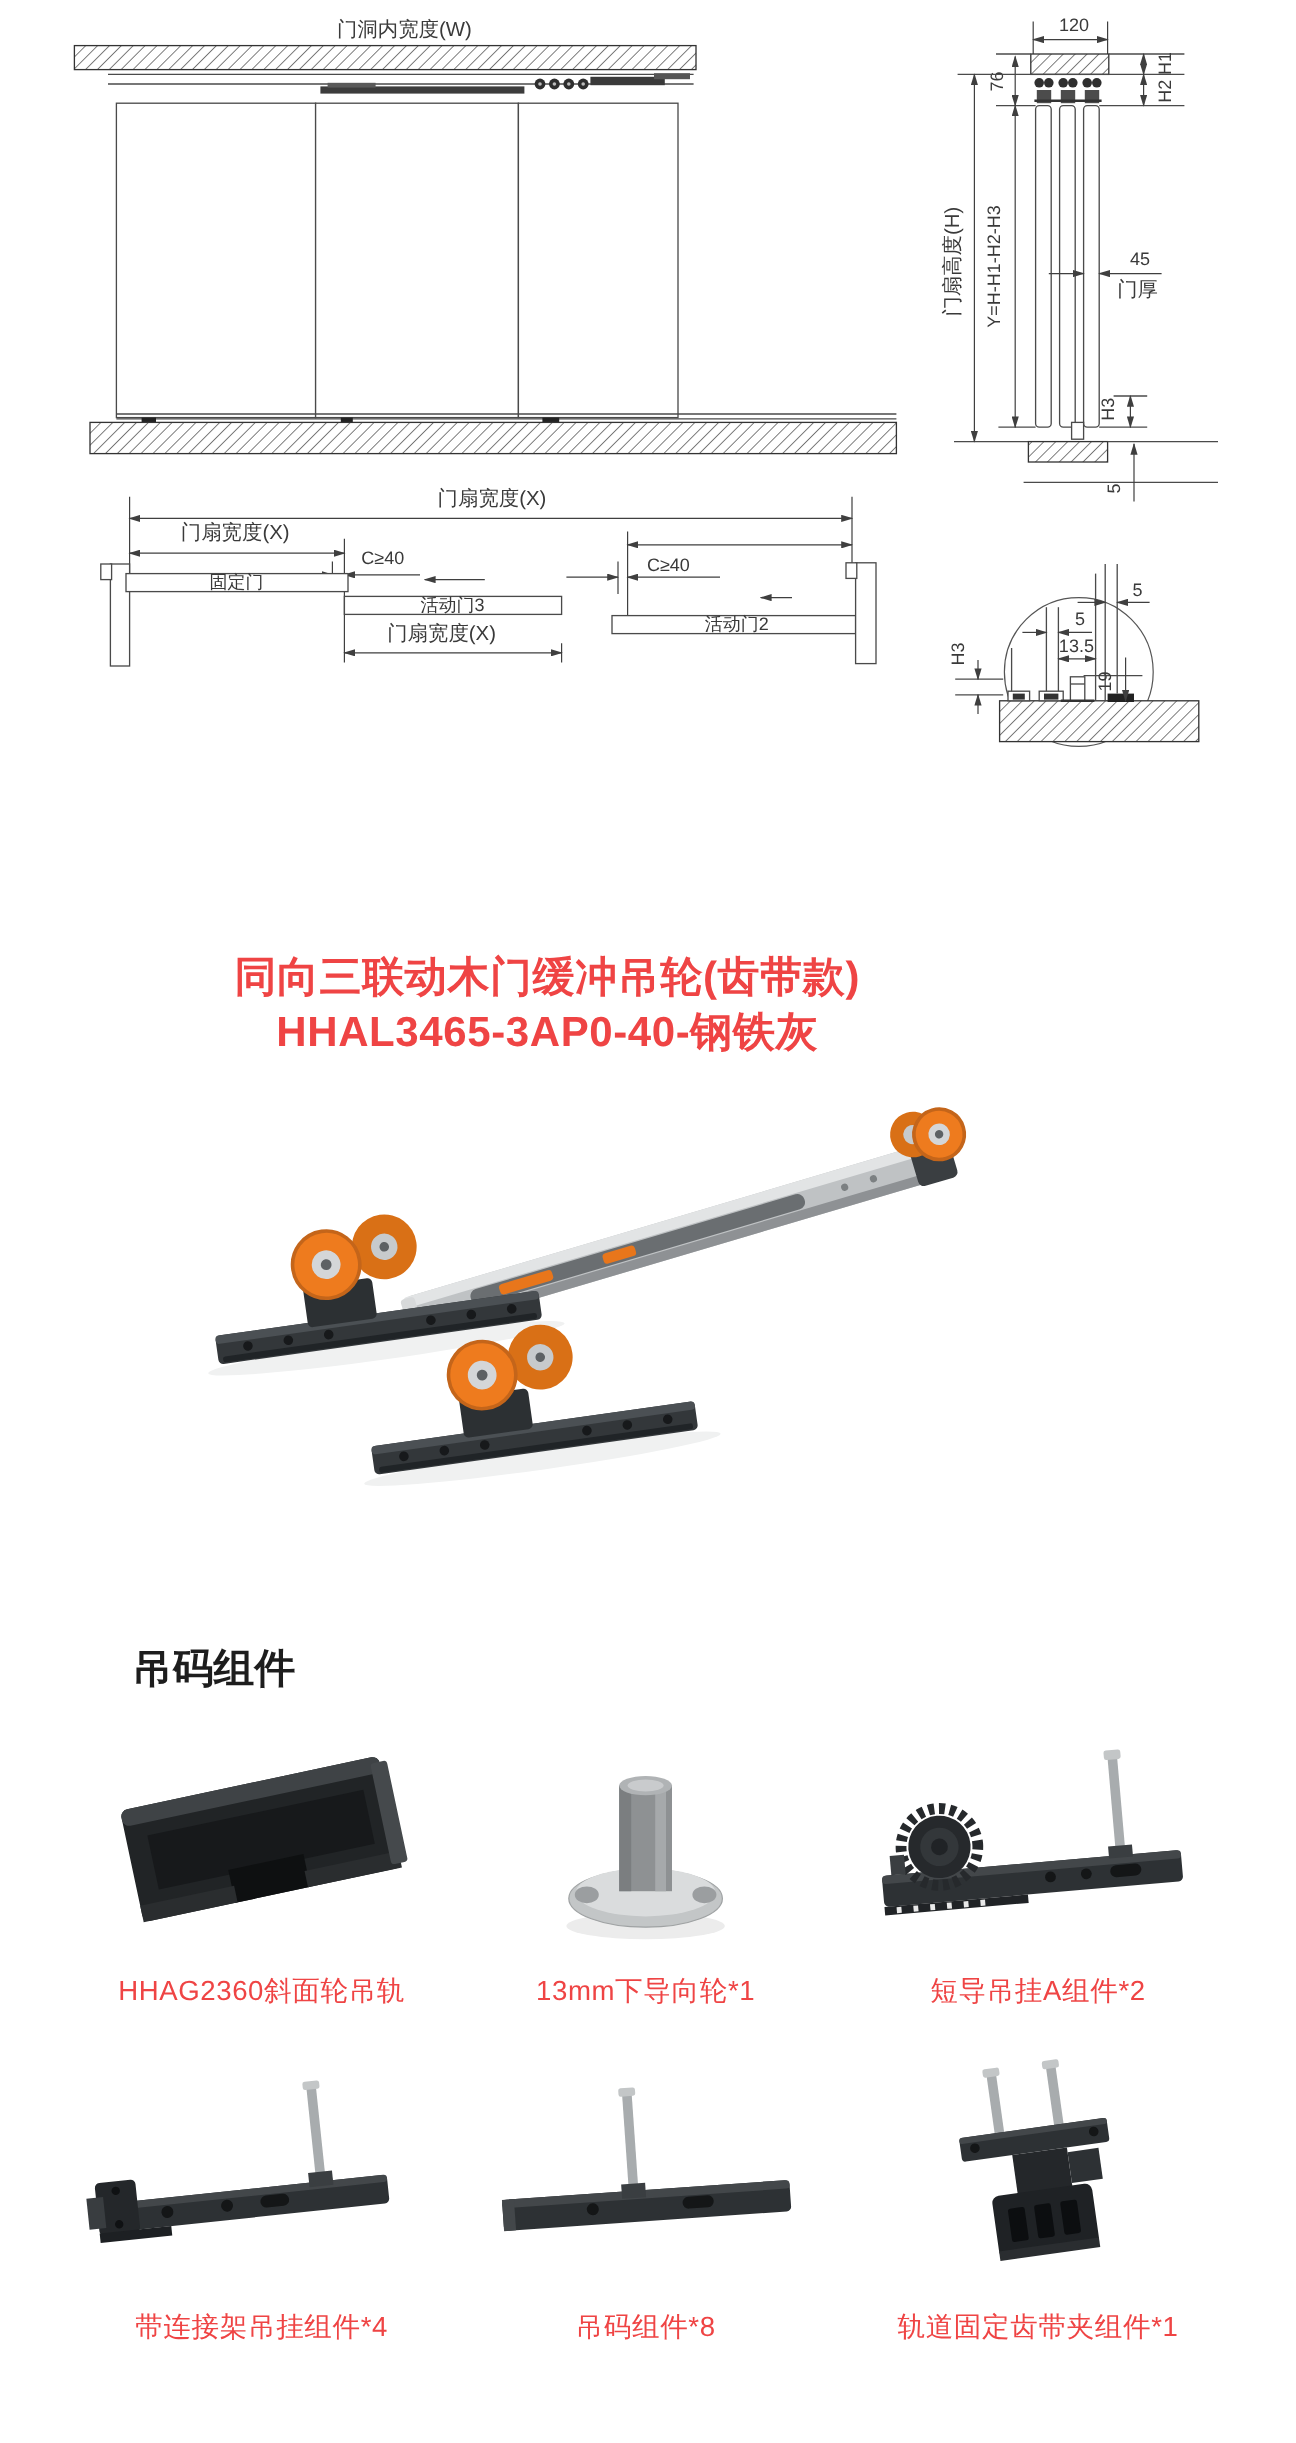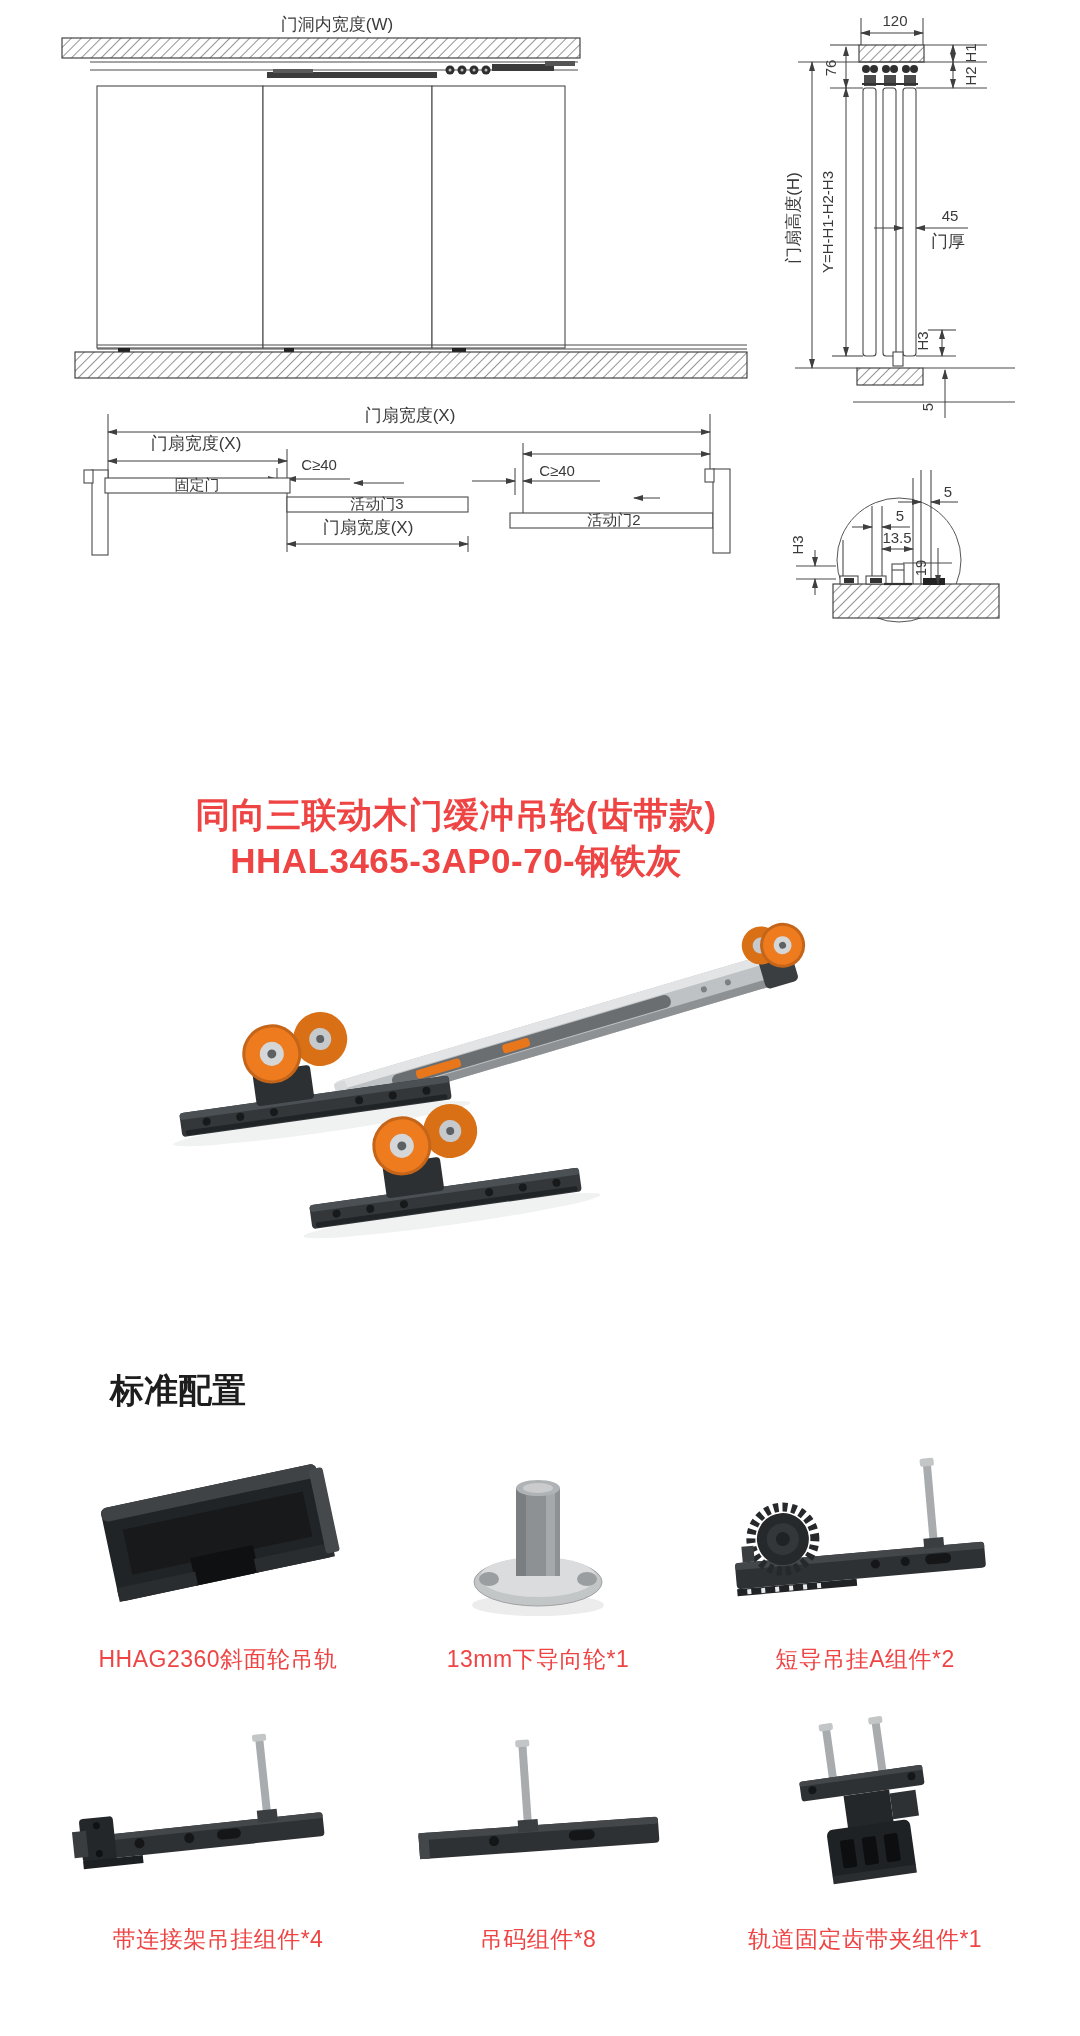--- a/index.html
+++ b/index.html
@@ -212,21 +212,21 @@
       <text class="dm" x="803" y="545" text-anchor="middle" transform="rotate(-90 803 545)">H3</text>
       <line class="thin" x1="796" y1="566" x2="836" y2="566"></line>
       <line class="thin" x1="796" y1="579" x2="836" y2="579"></line>
       <line class="dim" x1="815" y1="550" x2="815" y2="566" marker-end="url(#ae)"></line>
       <line class="dim" x1="815" y1="579" x2="815" y2="595" marker-start="url(#as)"></line>
     </g>
   </svg>
 
   <div class="title-block">
     <div class="title-line">同向三联动木门缓冲吊轮(齿带款)</div>
-    <div class="title-line">HHAL3465-3AP0-70-钢铁灰</div>
+    <div class="title-line">HHAL3465-3AP0-40-钢铁灰</div>
   </div>
 
   <svg style="top:870px" width="1080" height="470" viewBox="0 0 1080 470">
     <defs>
       <g id="carriage">
         <ellipse cx="140" cy="96" rx="150" ry="9" fill="#f0f1f1"></ellipse>
         <rect x="0" y="66" width="272" height="24" rx="4" fill="#33373a"></rect>
         <rect x="0" y="66" width="272" height="7" rx="3" fill="#4b5054"></rect>
         <rect x="4" y="84" width="264" height="5" rx="2" fill="#202427"></rect>
         <circle cx="26" cy="78" r="4" fill="#17191b"></circle>
@@ -262,21 +262,21 @@
       <circle cx="447" cy="-10" r="8" fill="#c7cacc"></circle>
       <circle cx="468" cy="-4" r="21" fill="#ee7b1e" stroke="#c4651a" stroke-width="3"></circle>
       <circle cx="468" cy="-4" r="9" fill="#d4d6d8"></circle>
       <circle cx="468" cy="-4" r="3.5" fill="#5d6164"></circle>
     </g>
 
     <use href="#carriage" transform="translate(170,178) rotate(-8)"></use>
     <use href="#carriage" transform="translate(300,270) rotate(-8)"></use>
   </svg>
 
-  <div class="section-heading">标准配置</div>
+  <div class="section-heading">吊码组件</div>
 
   <div class="comp" style="left:68px;top:1440px">
     <svg class="img" width="300" height="190" viewBox="0 0 300 190">
       <g transform="rotate(-12 150 95)">
         <rect x="40" y="45" width="220" height="95" rx="6" fill="#212426"></rect>
         <rect x="40" y="45" width="220" height="14" rx="6" fill="#3f4346"></rect>
         <rect x="58" y="70" width="184" height="46" fill="#17191b"></rect>
         <rect x="118" y="112" width="64" height="28" fill="#0e1011"></rect>
         <rect x="40" y="126" width="80" height="14" fill="#2a2d2f"></rect>
         <rect x="180" y="126" width="80" height="14" fill="#2a2d2f"></rect>

